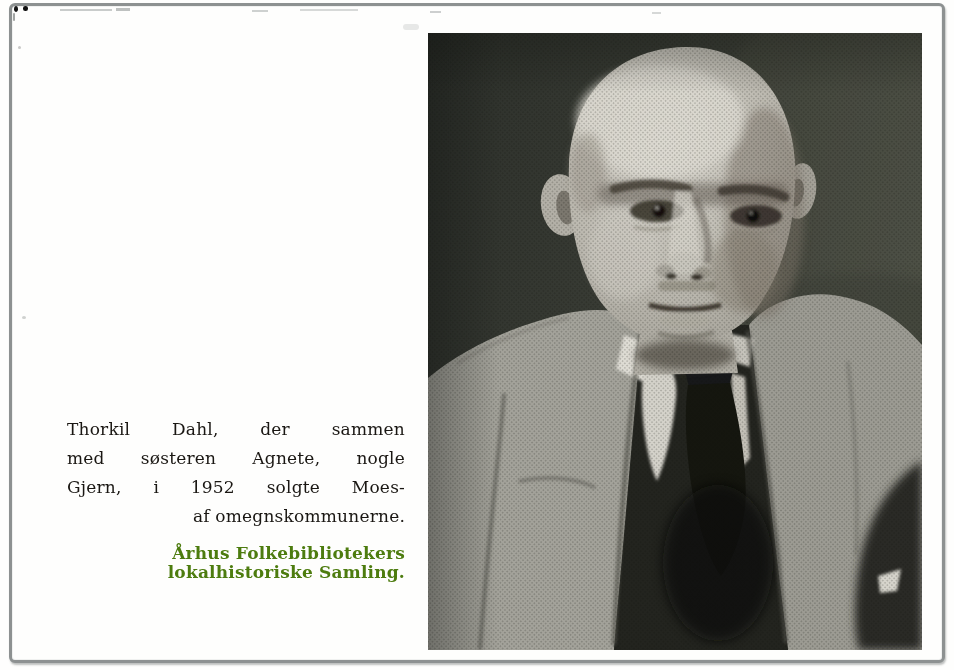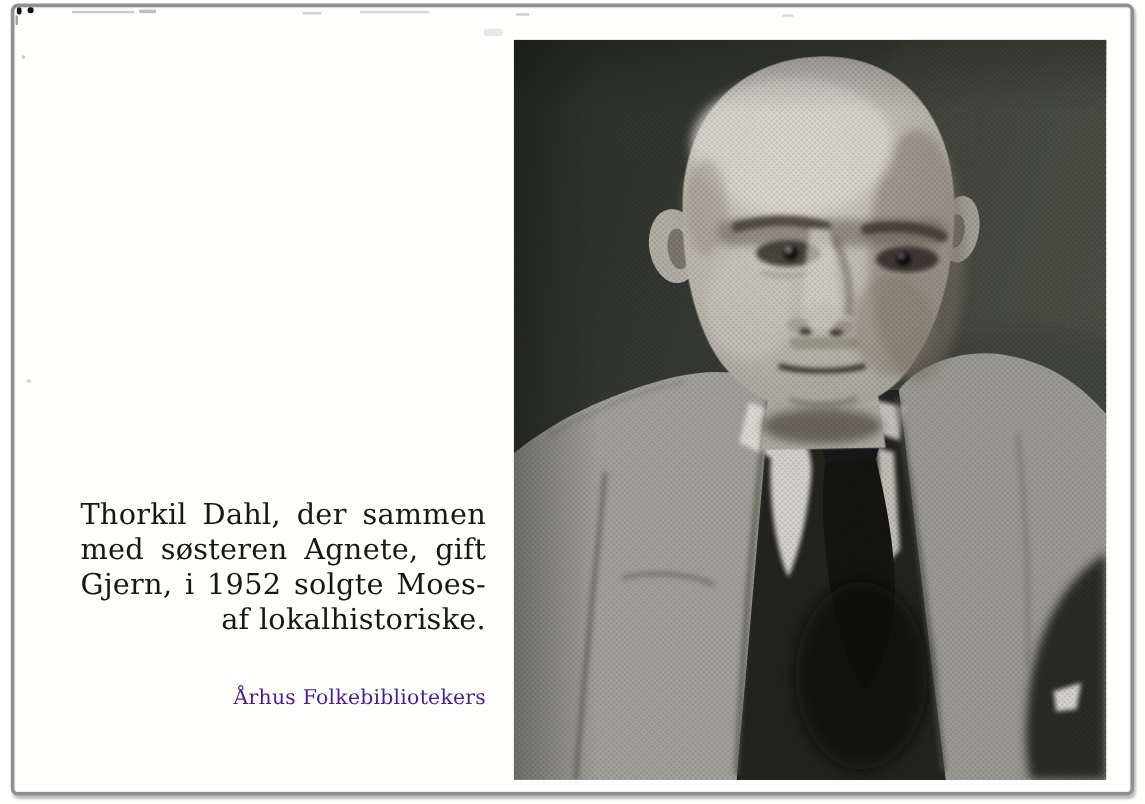--- a/index.html
+++ b/index.html
@@ -46,39 +46,39 @@
   .dotA{left:18px;top:46px;width:3px;height:3px;background:#c9c9c7;border-radius:50%;}
   .dotB{left:22px;top:316px;width:4px;height:3px;background:#cfd1cf;border-radius:50%;}
   .smudge{left:403px;top:24px;width:16px;height:6px;background:#e4e6e4;border-radius:3px;opacity:.9;}
   
   .caption-block{
     position:absolute;
     left:67px; top:415px; width:338px;
     color:#1a1713;
   }
   .cap-line{
-    font-size:24px;
+    font-size:17px;
     line-height:29px;
     height:29px;
     white-space:nowrap;
     text-align:justify;
     text-align-last:justify;
     text-justify:inter-word;
     font-variant-numeric:oldstyle-nums;
     letter-spacing:.2px;
   }
   .cap-line.last{
     text-align-last:right;
   }
   .credit-block{
     position:absolute;
-    left:67px; top:573px; width:338px;
+    left:67px; top:544px; width:338px;
     text-align:right;
-    font-weight:normal;
-    color:#4c1d95;
+    font-weight:bold;
+    color:#4d7c0f;
   }
   .credit-line{
     font-size:17px;
     line-height:19px;
     letter-spacing:.2px;
   }
   
   .photo{
     position:absolute;
     left:428px; top:33px;
@@ -100,27 +100,28 @@
 <span class="artifact dashC"></span>
 <span class="artifact dashD"></span>
 <span class="artifact dashE"></span>
 <span class="artifact dashF"></span>
 <span class="artifact dotA"></span>
 <span class="artifact dotB"></span>
 <span class="artifact smudge"></span>
 
 <div class="caption-block">
   <div class="cap-line">Thorkil Dahl, der sammen</div>
-  <div class="cap-line">med søsteren Agnete, gift</div>
+  <div class="cap-line">med søsteren Agnete, nogle</div>
   <div class="cap-line">Gjern, i 1952 solgte Moes-</div>
-  <div class="cap-line last">af lokalhistoriske.</div>
+  <div class="cap-line last">af omegnskommunerne.</div>
 </div>
 
 <div class="credit-block">
   <div class="credit-line">Århus Folkebibliotekers</div>
+  <div class="credit-line">lokalhistoriske Samling.</div>
 </div>
 
 <figure class="photo" role="img" aria-label="Black-and-white halftone portrait photograph of a bald middle-aged man in a light tweed suit, white shirt and dark tie, against a dark background">
   <svg viewBox="0 0 494 617" xmlns="http://www.w3.org/2000/svg">
     <defs>
       <linearGradient id="bgGrad" x1="0" y1="0" x2="1" y2="0.35">
         <stop offset="0" stop-color="var(--p-background-dark)"></stop>
         <stop offset="0.45" stop-color="#383b34"></stop>
         <stop offset="1" stop-color="var(--p-background-light)"></stop>
       </linearGradient>

